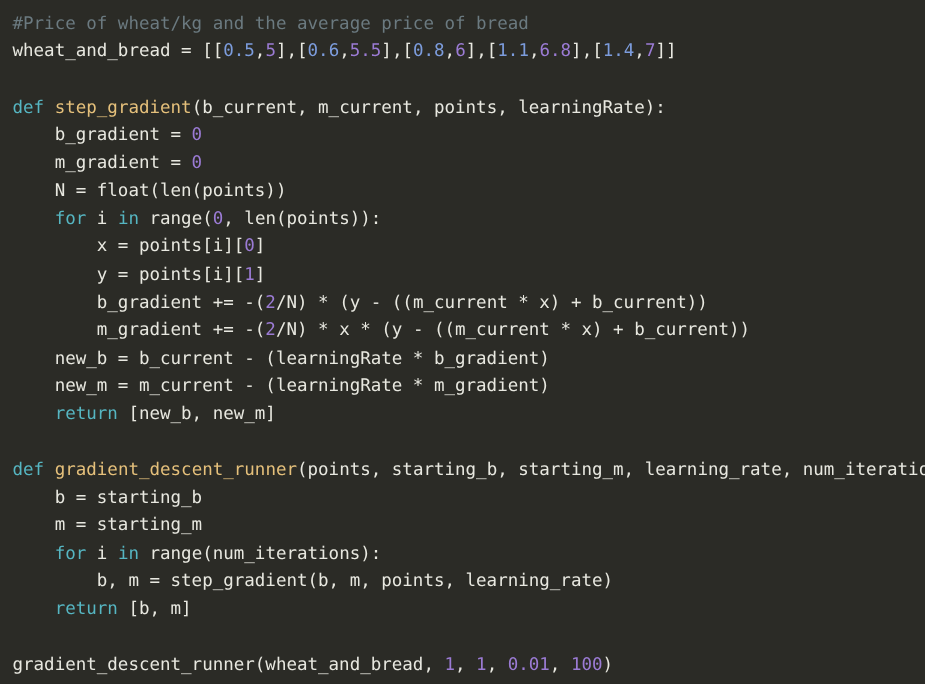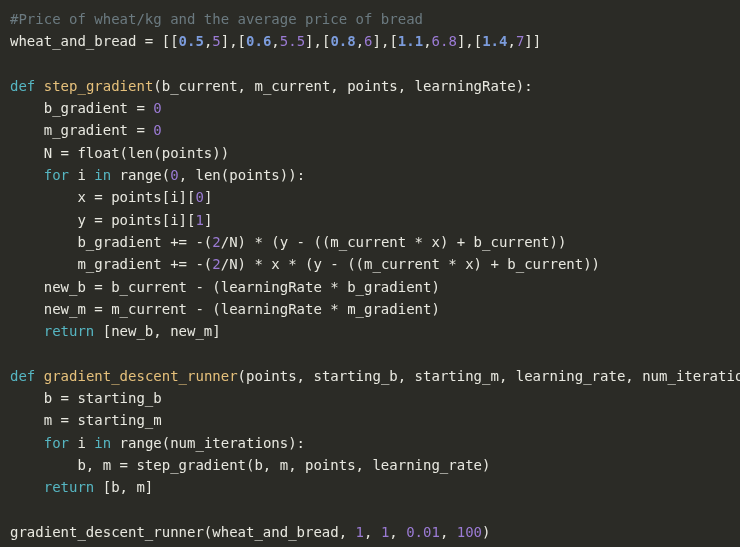--- a/index.html
+++ b/index.html
@@ -38,21 +38,21 @@
     white-space: pre;
     color: #e8e8e0;
   }
   .line.blank { color: transparent; }
 
   
   .tok-com  { color: #6b7a80; }
   .tok-kw   { color: #56b6c2; }
   .tok-fn   { color: #e5c07b; }
   .tok-num  { color: #9b7bd4; }
-  .tok-num2 { color: #7c9cdc; font-weight: bold; }
+  .tok-num2 { color: #7c9cdc; }
   .tok-txt  { color: #e8e8e0; }
 </style>
 </head>
 <body style="background: rgb(43, 43, 38);">
 
 <div id="editor" style="background: rgb(43, 43, 38);">
   <div id="code" style="font-size: 14px; line-height: 22.3px;"><div class="line" style="height: 22.3px;"><span class="tok-com" style="color: rgb(107, 122, 128);">#Price of wheat/kg and the average price of bread</span></div><div class="line" style="height: 22.3px;"><span class="tok-txt" style="color: rgb(232, 232, 224);">wheat_and_bread = [[</span><span class="tok-num2" style="color: rgb(124, 156, 220);">0.5</span><span class="tok-txt" style="color: rgb(232, 232, 224);">,</span><span class="tok-num" style="color: rgb(155, 123, 212);">5</span><span class="tok-txt" style="color: rgb(232, 232, 224);">],[</span><span class="tok-num2" style="color: rgb(124, 156, 220);">0.6</span><span class="tok-txt" style="color: rgb(232, 232, 224);">,</span><span class="tok-num" style="color: rgb(155, 123, 212);">5.5</span><span class="tok-txt" style="color: rgb(232, 232, 224);">],[</span><span class="tok-num2" style="color: rgb(124, 156, 220);">0.8</span><span class="tok-txt" style="color: rgb(232, 232, 224);">,</span><span class="tok-num" style="color: rgb(155, 123, 212);">6</span><span class="tok-txt" style="color: rgb(232, 232, 224);">],[</span><span class="tok-num2" style="color: rgb(124, 156, 220);">1.1</span><span class="tok-txt" style="color: rgb(232, 232, 224);">,</span><span class="tok-num" style="color: rgb(155, 123, 212);">6.8</span><span class="tok-txt" style="color: rgb(232, 232, 224);">],[</span><span class="tok-num2" style="color: rgb(124, 156, 220);">1.4</span><span class="tok-txt" style="color: rgb(232, 232, 224);">,</span><span class="tok-num" style="color: rgb(155, 123, 212);">7</span><span class="tok-txt" style="color: rgb(232, 232, 224);">]]</span></div><div class="line blank" style="height: 22.3px;">&nbsp;</div><div class="line" style="height: 22.3px;"><span class="tok-kw" style="color: rgb(86, 182, 194);">def</span><span class="tok-txt" style="color: rgb(232, 232, 224);"> </span><span class="tok-fn" style="color: rgb(229, 192, 123);">step_gradient</span><span class="tok-txt" style="color: rgb(232, 232, 224);">(b_current, m_current, points, learningRate):</span></div><div class="line" style="height: 22.3px;"><span class="tok-txt" style="color: rgb(232, 232, 224);">    b_gradient = </span><span class="tok-num" style="color: rgb(155, 123, 212);">0</span></div><div class="line" style="height: 22.3px;"><span class="tok-txt" style="color: rgb(232, 232, 224);">    m_gradient = </span><span class="tok-num" style="color: rgb(155, 123, 212);">0</span></div><div class="line" style="height: 22.3px;"><span class="tok-txt" style="color: rgb(232, 232, 224);">    N = float(len(points))</span></div><div class="line" style="height: 22.3px;"><span class="tok-txt" style="color: rgb(232, 232, 224);">    </span><span class="tok-kw" style="color: rgb(86, 182, 194);">for</span><span class="tok-txt" style="color: rgb(232, 232, 224);"> i </span><span class="tok-kw" style="color: rgb(86, 182, 194);">in</span><span class="tok-txt" style="color: rgb(232, 232, 224);"> range(</span><span class="tok-num" style="color: rgb(155, 123, 212);">0</span><span class="tok-txt" style="color: rgb(232, 232, 224);">, len(points)):</span></div><div class="line" style="height: 22.3px;"><span class="tok-txt" style="color: rgb(232, 232, 224);">        x = points[i][</span><span class="tok-num" style="color: rgb(155, 123, 212);">0</span><span class="tok-txt" style="color: rgb(232, 232, 224);">]</span></div><div class="line" style="height: 22.3px;"><span class="tok-txt" style="color: rgb(232, 232, 224);">        y = points[i][</span><span class="tok-num" style="color: rgb(155, 123, 212);">1</span><span class="tok-txt" style="color: rgb(232, 232, 224);">]</span></div><div class="line" style="height: 22.3px;"><span class="tok-txt" style="color: rgb(232, 232, 224);">        b_gradient += -(</span><span class="tok-num" style="color: rgb(155, 123, 212);">2</span><span class="tok-txt" style="color: rgb(232, 232, 224);">/N) * (y - ((m_current * x) + b_current))</span></div><div class="line" style="height: 22.3px;"><span class="tok-txt" style="color: rgb(232, 232, 224);">        m_gradient += -(</span><span class="tok-num" style="color: rgb(155, 123, 212);">2</span><span class="tok-txt" style="color: rgb(232, 232, 224);">/N) * x * (y - ((m_current * x) + b_current))</span></div><div class="line" style="height: 22.3px;"><span class="tok-txt" style="color: rgb(232, 232, 224);">    new_b = b_current - (learningRate * b_gradient)</span></div><div class="line" style="height: 22.3px;"><span class="tok-txt" style="color: rgb(232, 232, 224);">    new_m = m_current - (learningRate * m_gradient)</span></div><div class="line" style="height: 22.3px;"><span class="tok-txt" style="color: rgb(232, 232, 224);">    </span><span class="tok-kw" style="color: rgb(86, 182, 194);">return</span><span class="tok-txt" style="color: rgb(232, 232, 224);"> [new_b, new_m]</span></div><div class="line blank" style="height: 22.3px;">&nbsp;</div><div class="line" style="height: 22.3px;"><span class="tok-kw" style="color: rgb(86, 182, 194);">def</span><span class="tok-txt" style="color: rgb(232, 232, 224);"> </span><span class="tok-fn" style="color: rgb(229, 192, 123);">gradient_descent_runner</span><span class="tok-txt" style="color: rgb(232, 232, 224);">(points, starting_b, starting_m, learning_rate, num_iterations):</span></div><div class="line" style="height: 22.3px;"><span class="tok-txt" style="color: rgb(232, 232, 224);">    b = starting_b</span></div><div class="line" style="height: 22.3px;"><span class="tok-txt" style="color: rgb(232, 232, 224);">    m = starting_m</span></div><div class="line" style="height: 22.3px;"><span class="tok-txt" style="color: rgb(232, 232, 224);">    </span><span class="tok-kw" style="color: rgb(86, 182, 194);">for</span><span class="tok-txt" style="color: rgb(232, 232, 224);"> i </span><span class="tok-kw" style="color: rgb(86, 182, 194);">in</span><span class="tok-txt" style="color: rgb(232, 232, 224);"> range(num_iterations):</span></div><div class="line" style="height: 22.3px;"><span class="tok-txt" style="color: rgb(232, 232, 224);">        b, m = step_gradient(b, m, points, learning_rate)</span></div><div class="line" style="height: 22.3px;"><span class="tok-txt" style="color: rgb(232, 232, 224);">    </span><span class="tok-kw" style="color: rgb(86, 182, 194);">return</span><span class="tok-txt" style="color: rgb(232, 232, 224);"> [b, m]</span></div><div class="line blank" style="height: 22.3px;">&nbsp;</div><div class="line" style="height: 22.3px;"><span class="tok-txt" style="color: rgb(232, 232, 224);">gradient_descent_runner(wheat_and_bread, </span><span class="tok-num" style="color: rgb(155, 123, 212);">1</span><span class="tok-txt" style="color: rgb(232, 232, 224);">, </span><span class="tok-num" style="color: rgb(155, 123, 212);">1</span><span class="tok-txt" style="color: rgb(232, 232, 224);">, </span><span class="tok-num" style="color: rgb(155, 123, 212);">0.01</span><span class="tok-txt" style="color: rgb(232, 232, 224);">, </span><span class="tok-num" style="color: rgb(155, 123, 212);">100</span><span class="tok-txt" style="color: rgb(232, 232, 224);">)</span></div></div>
 </div>
 
 </body></html>

